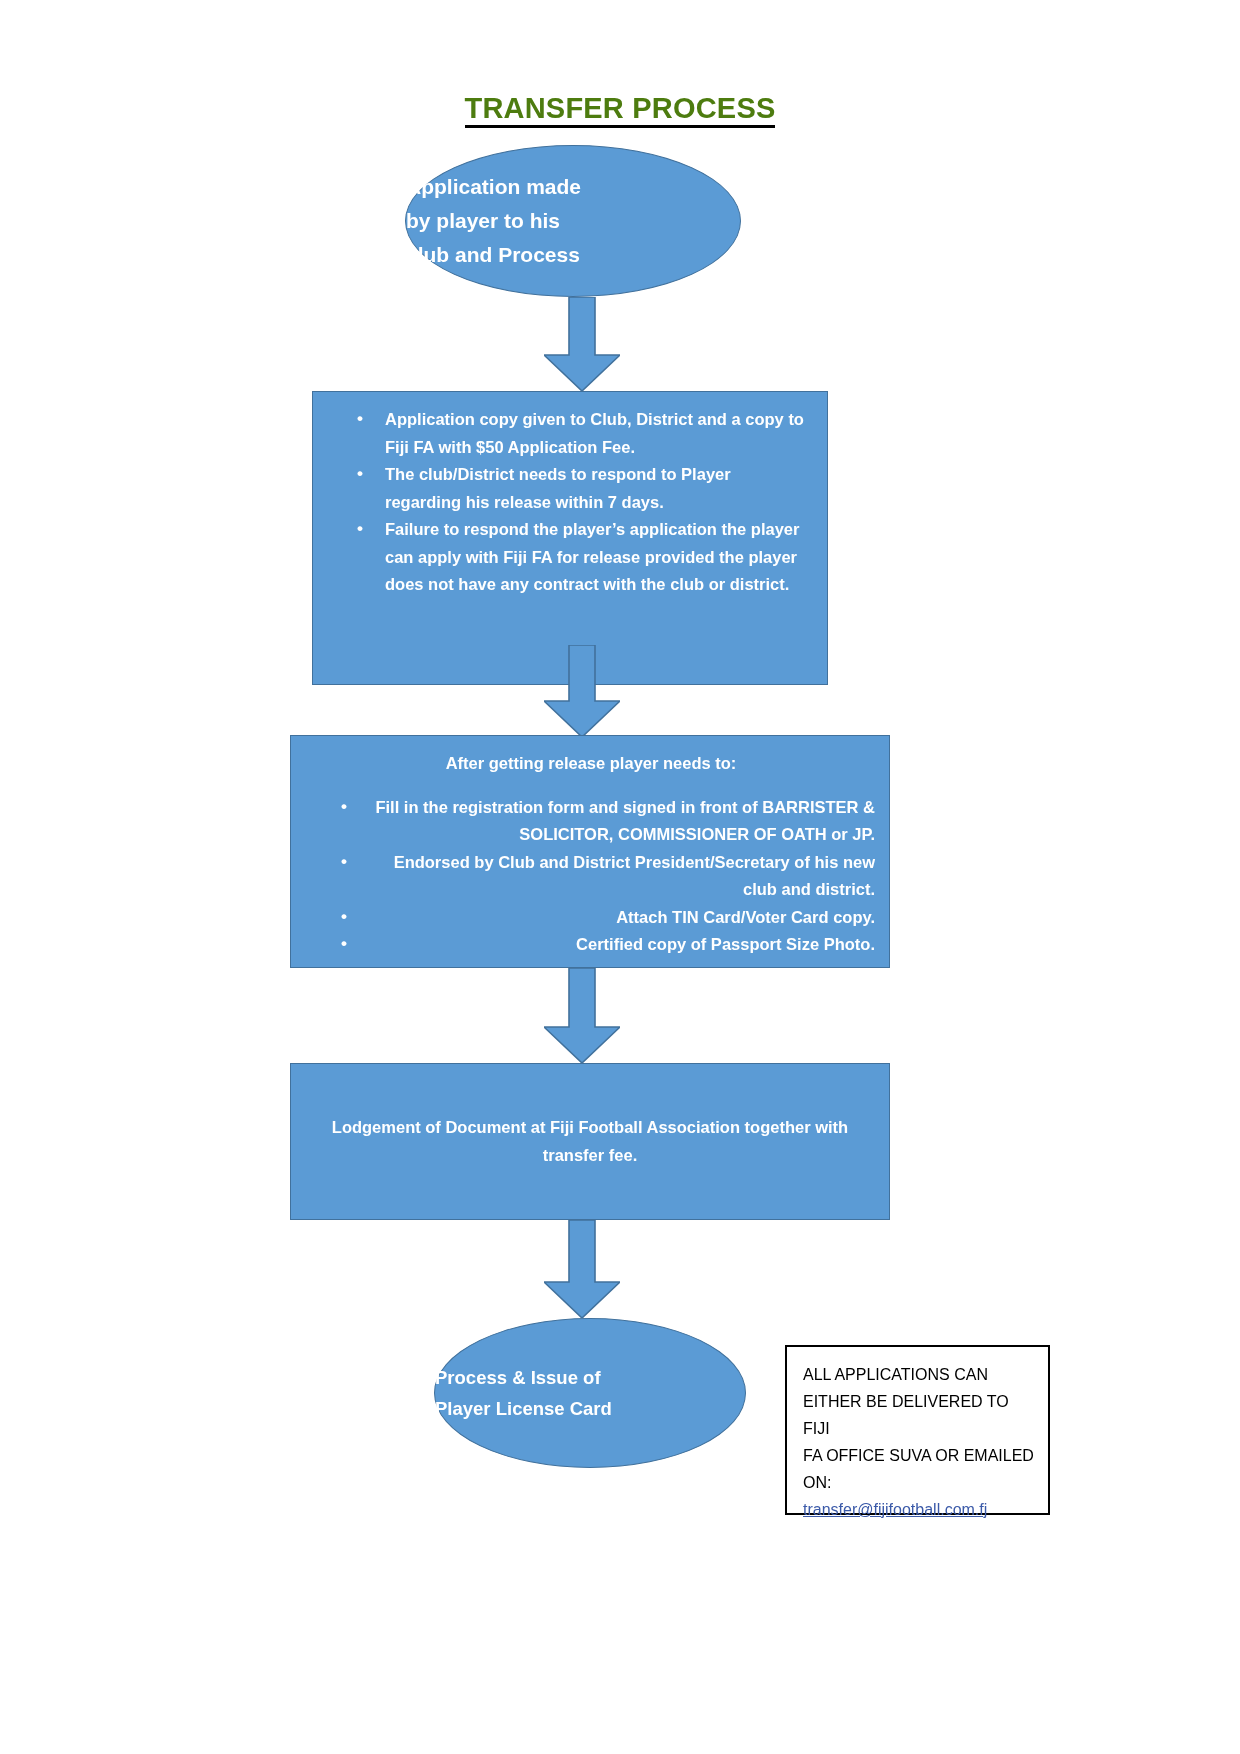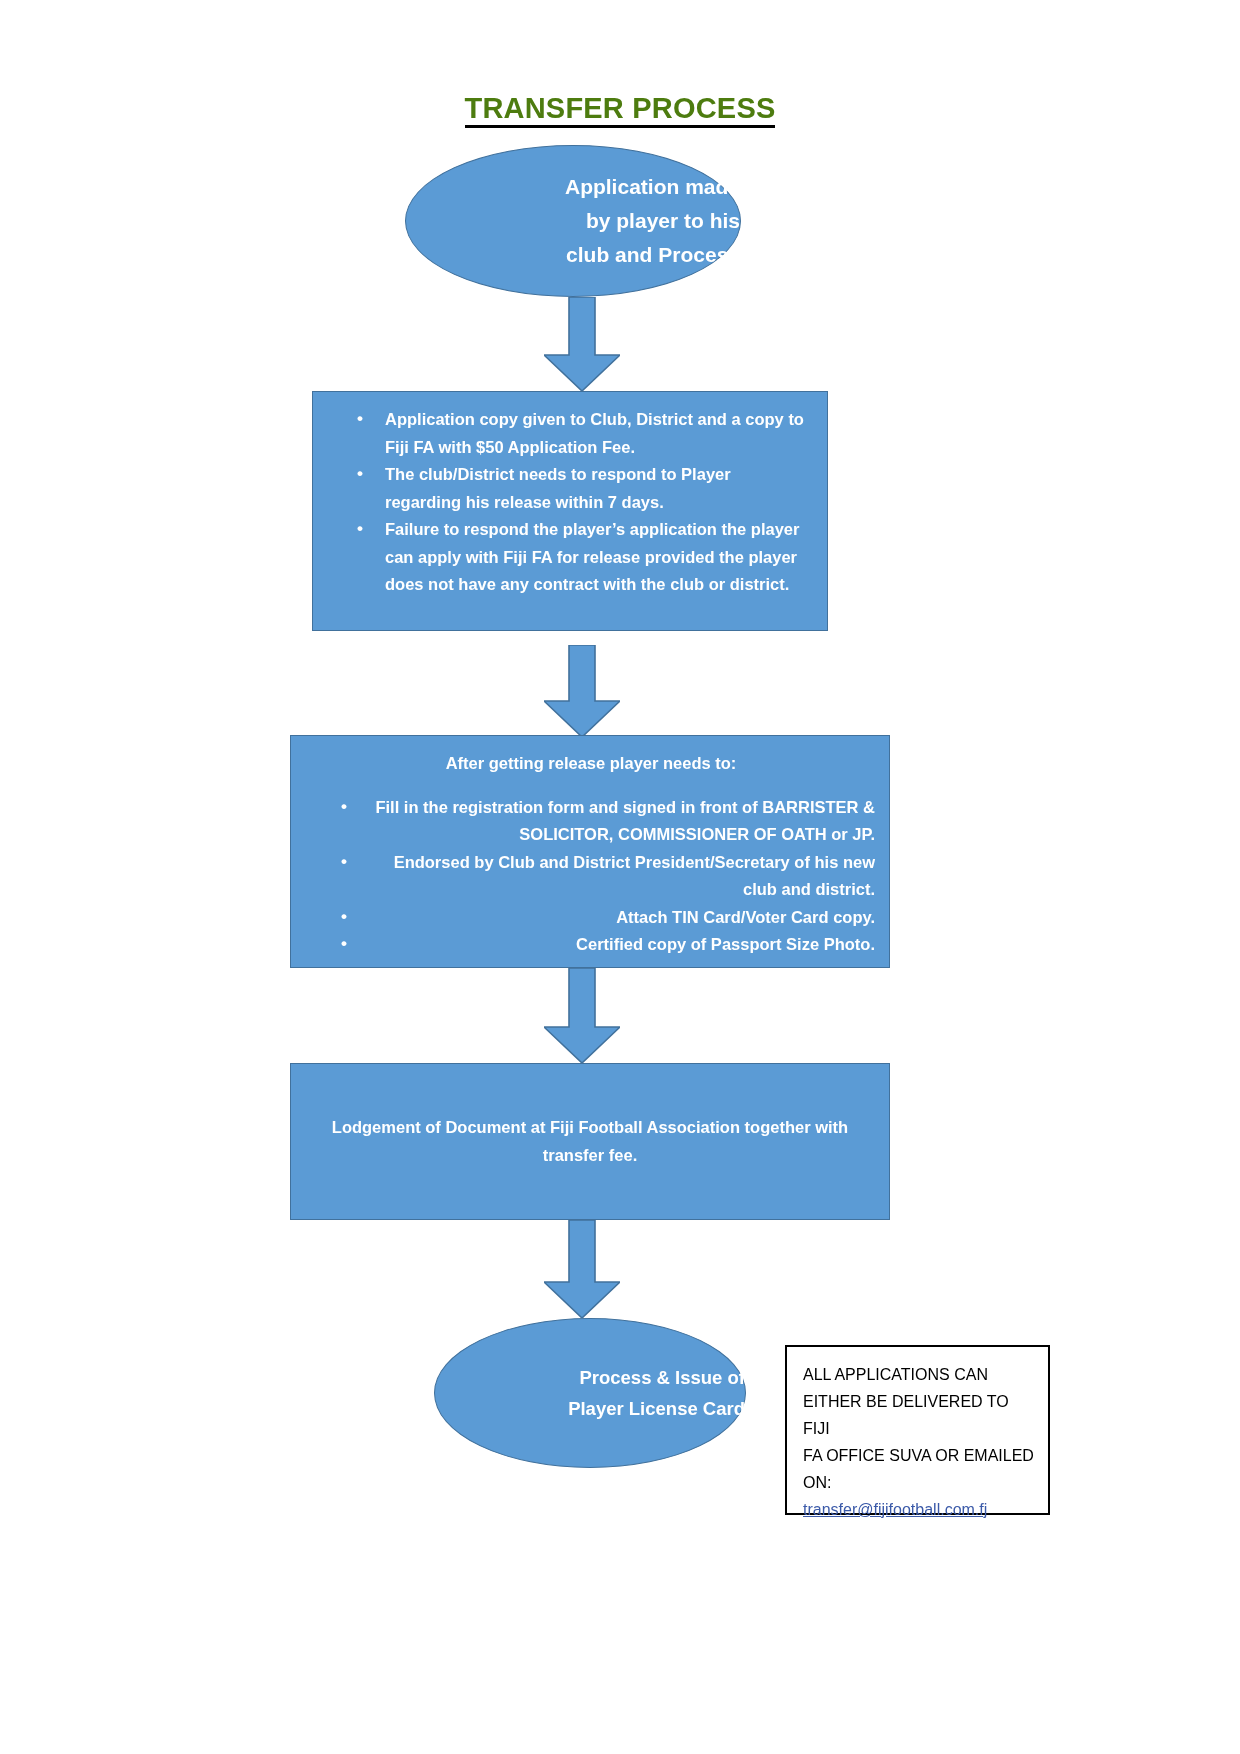--- a/index.html
+++ b/index.html
@@ -35,21 +35,21 @@
   
   .ellipse {
     position: absolute;
     background: #5b9bd5;
     border: 1px solid #41719c;
     border-radius: 50%;
     color: #ffffff;
     font-weight: bold;
     display: flex;
     flex-direction: column;
-    align-items: flex-end;
+    align-items: flex-start;
     justify-content: center;
     text-align: center;
     box-sizing: border-box;
   }
   .procbox {
     position: absolute;
     background: #5b9bd5;
     border: 1px solid #41719c;
     color: #ffffff;
     font-weight: bold;
@@ -74,21 +74,21 @@
   }
 
   
   #arrow-1 { left: 544px; top: 297px; height: 94px; }
 
   
   #node-step1 {
     left: 312px;
     top: 391px;
     width: 516px;
-    height: 240px;
+    height: 294px;
     padding: 14px 16px 14px 10px;
     font-size: 16.5px;
     line-height: 27.5px;
   }
   #node-step1 ul {
     margin: 0;
     padding-left: 62px;
     list-style: none;
   }
   #node-step1 li {

